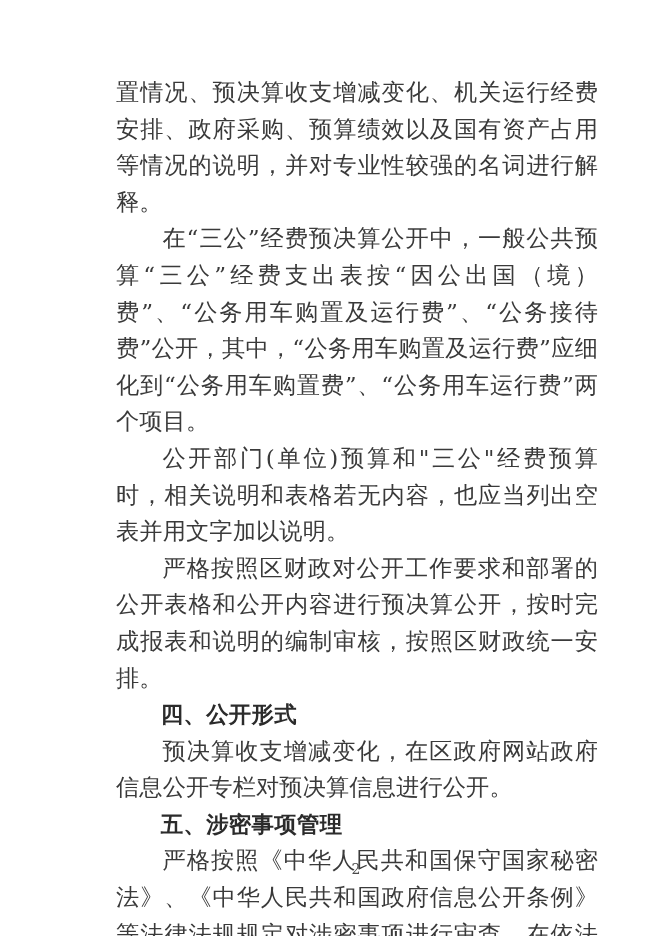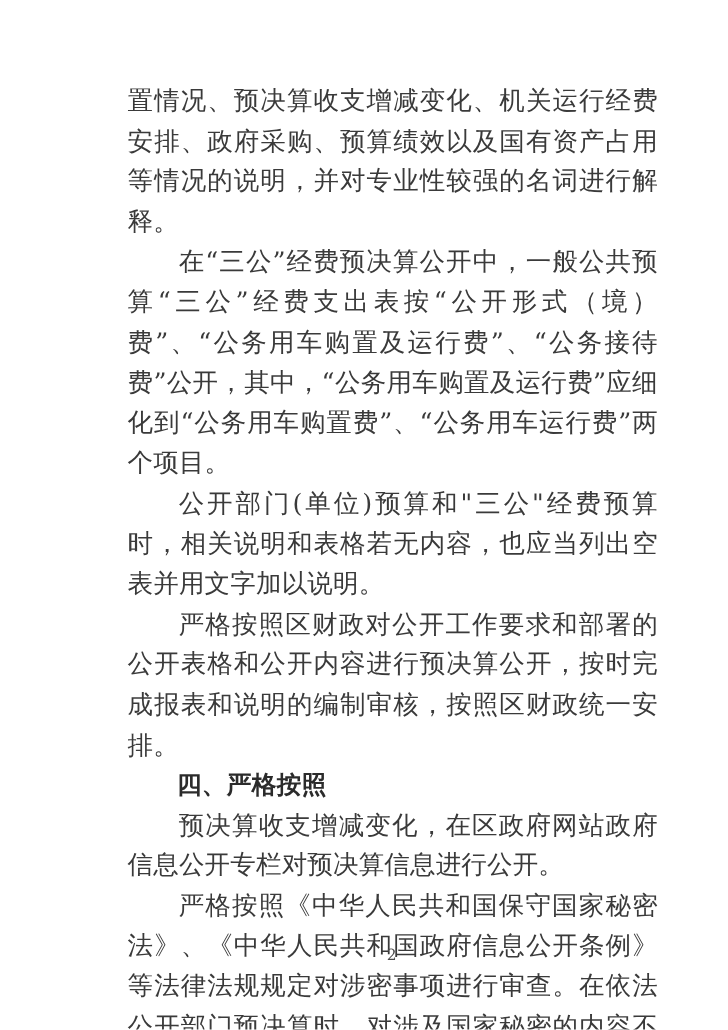--- a/index.html
+++ b/index.html
@@ -77,30 +77,31 @@
 </style>
 </head>
 <body>
 
 <div class="page">
 
   <div class="text-block">
 
     <p class="body-par no-indent">置情况、预决算收支增减变化、机关运行经费安排、政府采购、预算绩效以及国有资产占用等情况的说明，并对专业性较强的名词进行解释。</p>
 
-    <p class="body-par">在“三公”经费预决算公开中，一般公共预算“三公”经费支出表按“公开形式（境）费”、“公务用车购置及运行费”、“公务接待费”公开，其中，“公务用车购置及运行费”应细化到“公务用车购置费”、“公务用车运行费”两个项目。</p>
+    <p class="body-par">在“三公”经费预决算公开中，一般公共预算“三公”经费支出表按“因公出国（境）费”、“公务用车购置及运行费”、“公务接待费”公开，其中，“公务用车购置及运行费”应细化到“公务用车购置费”、“公务用车运行费”两个项目。</p>
 
     <p class="body-par">公开部门(单位)预算和"三公"经费预算时，相关说明和表格若无内容，也应当列出空表并用文字加以说明。</p>
 
     <p class="body-par">严格按照区财政对公开工作要求和部署的公开表格和公开内容进行预决算公开，按时完成报表和说明的编制审核，按照区财政统一安排。</p>
 
-    <h2 class="section-heading">四、严格按照</h2>
+    <h2 class="section-heading">四、公开形式</h2>
 
     <p class="body-par">预决算收支增减变化，在区政府网站政府信息公开专栏对预决算信息进行公开。</p>
 
+    <h2 class="section-heading">五、涉密事项管理</h2>
 
     <p class="body-par">严格按照《中华人民共和国保守国家秘密法》、《中华人民共和国政府信息公开条例》等法律法规规定对涉密事项进行审查。在依法公开部门预决算时，对涉及国家秘密的内容不予公开。部分内容涉及国家秘密的，在确保安全的前提下，按照下列原则处理：</p>
 
   </div>
 
   <div class="page-number">2</div>
 
 </div>
 
 </body></html>

